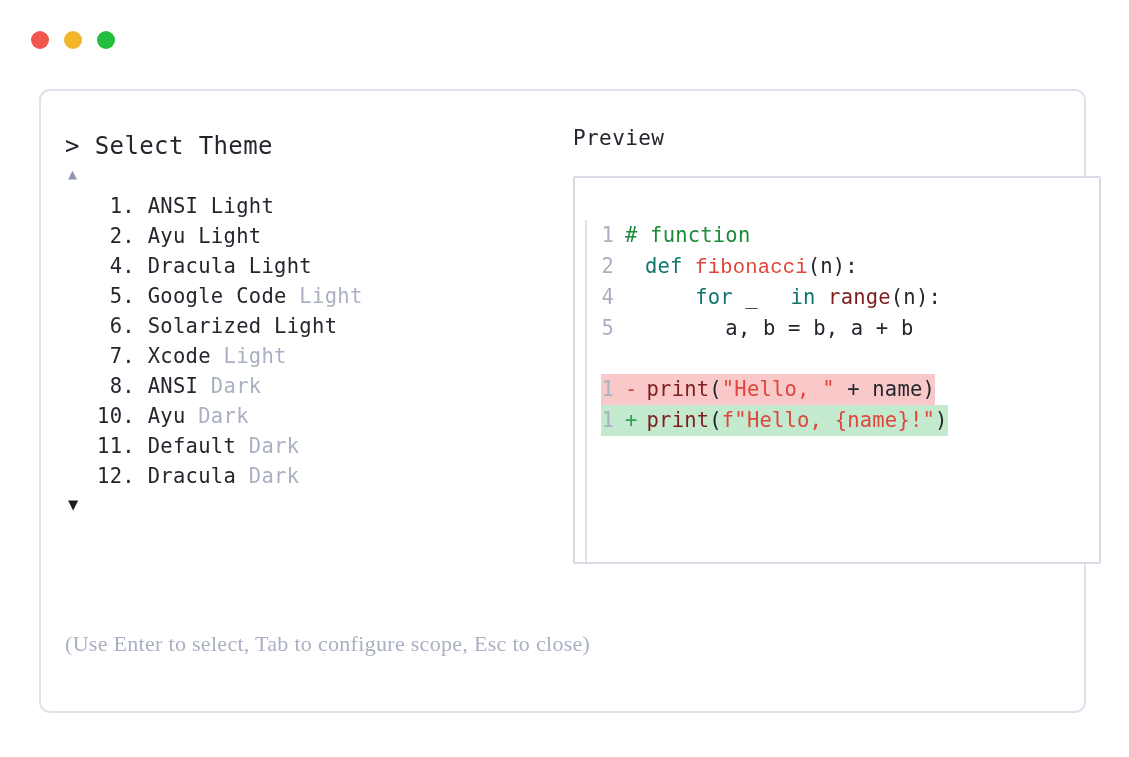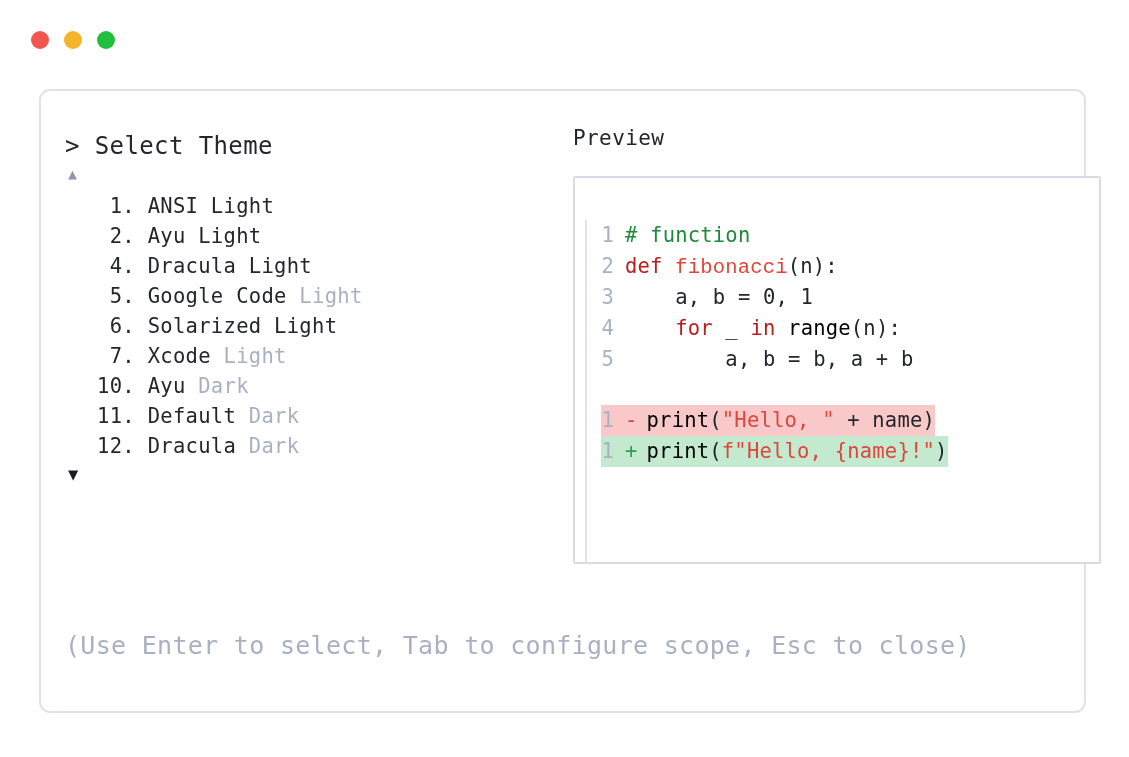--- a/index.html
+++ b/index.html
@@ -115,24 +115,25 @@
   .theme-item .variant { color: #a9b0c2; }
   .theme-item.selected,
   .theme-item.selected .variant {
     color: #35a84c;
   }
 
   .hint {
     position: absolute;
     left: 24px;
     top: 540px;
-    font-size: 25px;
+    font-size: 22px;
     letter-spacing: 0.3px;
     color: #a9b0c2;
     white-space: pre;
+    font-family: Liberation Serif, serif;
   }
 
   
   .right-col {
     position: absolute;
     left: 496px;
     top: 34px;
     width: 530px;
     padding-left: 36px;
   }
@@ -177,23 +178,23 @@
   .code-line .ln {
     color: #a9b0c2;
     display: inline-block;
     width: 13px;
     text-align: right;
     margin-right: 11px;
   }
   .code-line .seg { white-space: pre; }
 
   .tok-comment { color: #1d8a3a; }
-  .tok-kw      { color: #b91c1c; }
+  .tok-kw      { color: #0f766e; margin-left: 20px; }
   .tok-fn      { color: #e0453c; font-family: Liberation Mono, monospace; }
-  .tok-builtin { color: #000000; }
+  .tok-builtin { color: #7f1d1d; }
   .tok-plain   { color: #24262e; }
   .tok-str     { color: #e0453c; }
   .tok-num     { color: #24262e; }
 
   .code-gap { height: 30px; }
 
   .diff-line { position: relative; }
   .diff-line .hl {
     display: inline-block;
     white-space: pre;
@@ -221,38 +222,38 @@
 
       <div class="scroll-arrow scroll-arrow-up">▲</div>
 
       <ul class="theme-list" id="theme-list">
           <li class="theme-item"><span class="idx">1.</span><span class="name"> ANSI</span><span class="name"> Light</span></li>
           <li class="theme-item"><span class="idx">2.</span><span class="name"> Ayu</span><span class="name"> Light</span></li>
           <li class="theme-item"><span class="idx">4.</span><span class="name"> Dracula</span><span class="name"> Light</span></li>
           <li class="theme-item"><span class="idx">5.</span><span class="name"> Google Code</span><span class="variant"> Light</span></li>
           <li class="theme-item"><span class="idx">6.</span><span class="name"> Solarized</span><span class="name"> Light</span></li>
           <li class="theme-item"><span class="idx">7.</span><span class="name"> Xcode</span><span class="variant"> Light</span></li>
+          <li class="theme-item"><span class="idx">8.</span><span class="name"> ANSI</span><span class="variant"> Dark</span></li>
           <li class="theme-item"><span class="idx">10.</span><span class="name"> Ayu</span><span class="variant"> Dark</span></li>
           <li class="theme-item"><span class="idx">11.</span><span class="name"> Default</span><span class="variant"> Dark</span></li>
           <li class="theme-item"><span class="idx">12.</span><span class="name"> Dracula</span><span class="variant"> Dark</span></li>
         </ul>
 
       <div class="scroll-arrow scroll-arrow-down">▼</div>
     </div>
 
     <div class="hint">(Use Enter to select, Tab to configure scope, Esc to close)</div>
 
     <div class="right-col">
       <div class="preview-label">Preview</div>
 
       <div class="preview-box">
         <div class="code-area" id="code-area">
             <div class="code-line"><span class="ln">1</span><span class="seg tok-comment"># function</span></div>
             <div class="code-line"><span class="ln">2</span><span class="seg tok-kw">def </span><span class="seg tok-fn">fibonacci</span><span class="seg tok-plain">(n):</span></div>
-            <div class="code-line"><span class="ln">3</span><span class="seg tok-plain">    a, b = </span><span class="seg tok-num">0</span><span class="seg tok-plain">, </span><span class="seg tok-num">1</span></div>
             <div class="code-line"><span class="ln">4</span><span class="seg tok-plain">    </span><span class="seg tok-kw">for</span><span class="seg tok-plain"> _ </span><span class="seg tok-kw">in</span><span class="seg tok-plain"> </span><span class="seg tok-builtin">range</span><span class="seg tok-plain">(n):</span></div>
             <div class="code-line"><span class="ln">5</span><span class="seg tok-plain">        a, b = b, a + b</span></div>
             <div class="code-gap"></div>
             <div class="code-line diff-line diff-del"><span class="hl"><span class="ln">1</span><span class="marker marker-del">-</span> <span class="seg tok-builtin">print</span><span class="seg tok-plain">(</span><span class="seg tok-str">"Hello, "</span><span class="seg tok-plain"> + name)</span></span></div>
             <div class="code-line diff-line diff-add"><span class="hl"><span class="ln">1</span><span class="marker marker-add">+</span> <span class="seg tok-builtin">print</span><span class="seg tok-plain">(</span><span class="seg tok-str">f"Hello, {name}!"</span><span class="seg tok-plain">)</span></span></div>
           </div>
       </div>
     </div>
 
   </div>

